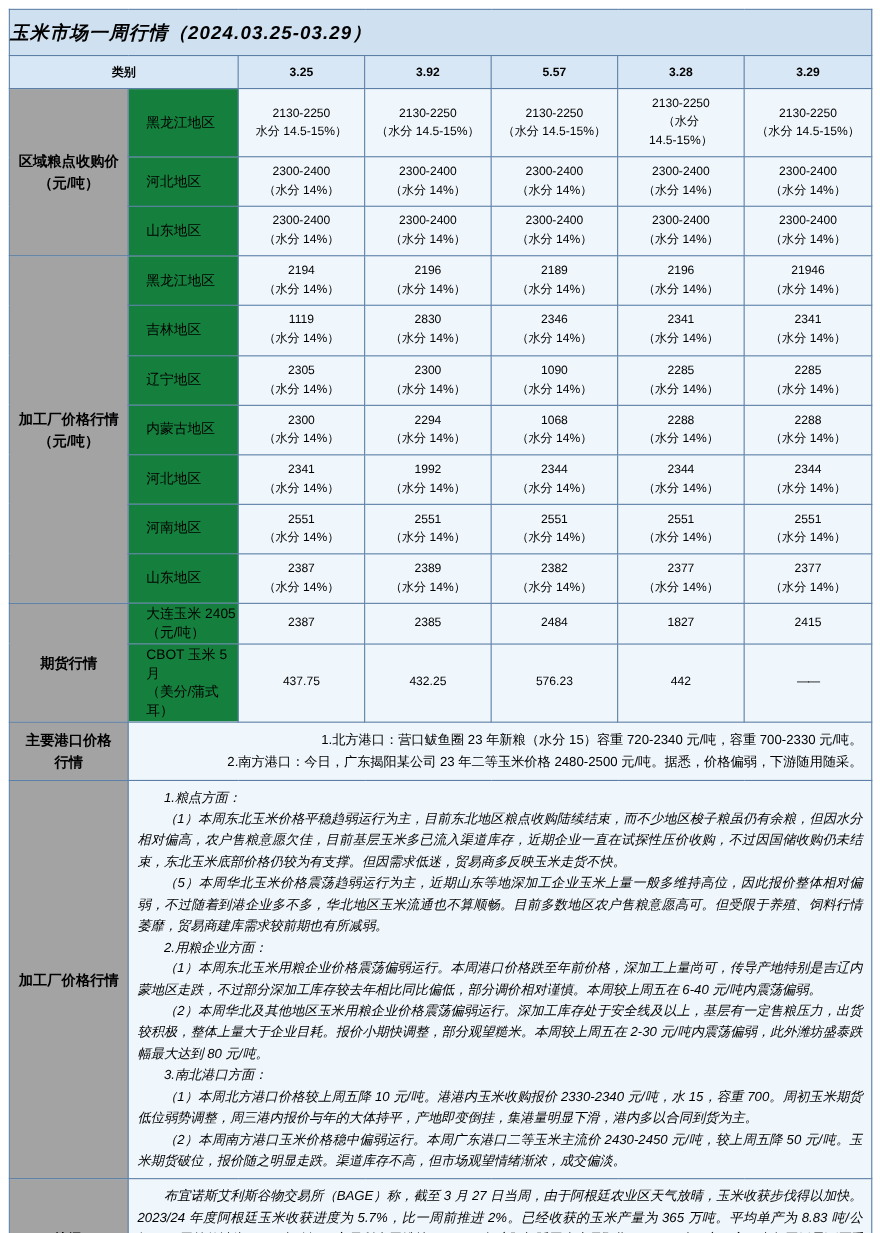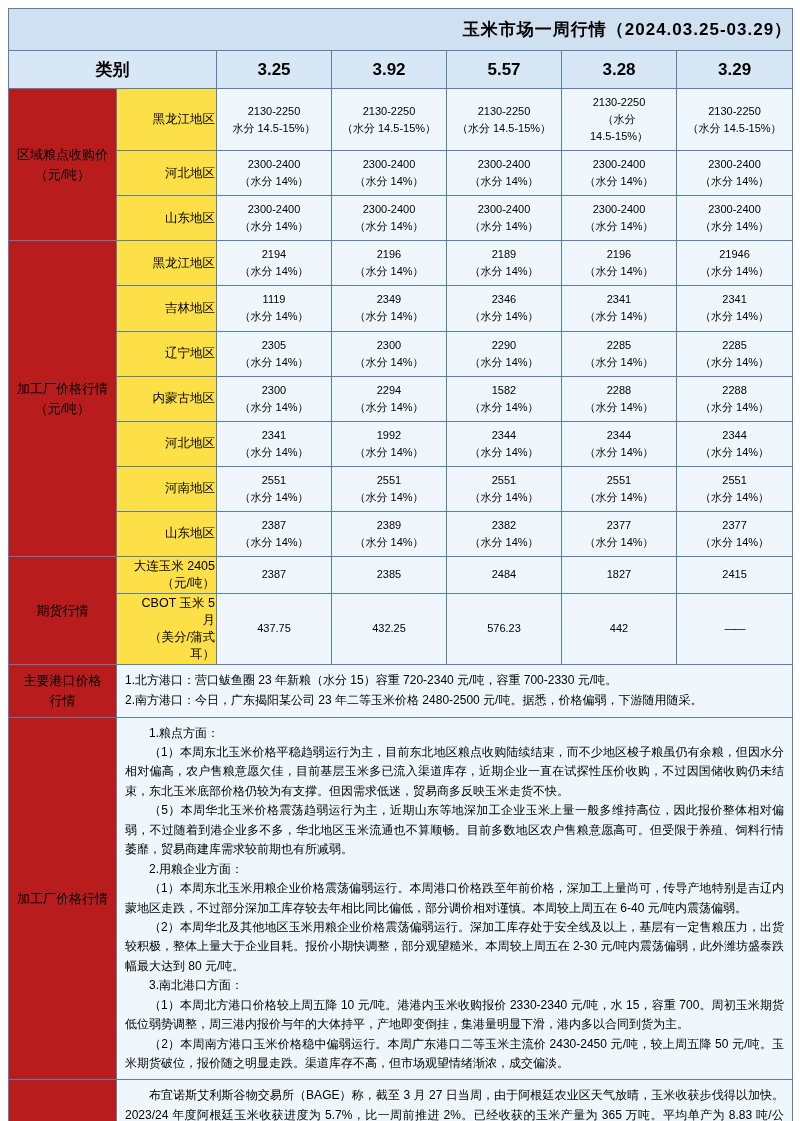--- a/index.html
+++ b/index.html
@@ -1,29 +1,29 @@
 <!DOCTYPE html>
 <html><head>
 <meta charset="utf-8">
 <style>
   html,body{margin:0;padding:0;background:#ffffff;}
   body{font-family:"Liberation Sans","DejaVu Sans",sans-serif;color:#000;}
   #page{width:800px;height:1121px;box-sizing:border-box;padding:8px 8px 0 8px;}
   table.main{width:784px;border-collapse:collapse;table-layout:fixed;border:1px solid #5b7fa6;}
   table.main td,table.main th{border:1px solid #5b7fa6;vertical-align:middle;}
-  .title-cell{background:#cfe0f0;text-align:right;font-weight:bold;font-size:17px;padding:9px 0;letter-spacing:1px;}
-  .hdr{background:#d7e7f5;text-align:center;font-weight:bold;font-size:17px;padding:7px 0;}
-  .rowlabel{background:#b91c1c;text-align:center;font-weight:normal;font-size:13px;line-height:1.5;}
-  .sublabel{background:#fde047;text-align:right;font-size:12.5px;padding-left:16px;}
+  .title-cell{background:#cfe0f0;text-align:left;font-weight:bold;font-size:17px;padding:9px 0;letter-spacing:1px;font-style:italic;}
+  .hdr{background:#d7e7f5;text-align:center;font-weight:bold;font-size:11px;padding:7px 0;}
+  .rowlabel{background:#a3a3a3;text-align:center;font-weight:bold;font-size:13px;line-height:1.5;}
+  .sublabel{background:#15803d;text-align:left;font-size:12.5px;padding-left:16px;}
   .cell{background:#eff6fc;text-align:center;font-size:11px;line-height:1.55;padding:5px 2px;}
   .cell .l2{display:block;}
-  .note{background:#eff6fc;font-size:12px;line-height:1.65;padding:6px 8px;text-align:left;}
+  .note{background:#eff6fc;font-size:12px;line-height:1.65;padding:6px 8px;text-align:right;}
   .note p{margin:0;}
   .long{background:#eff6fc;font-size:12px;line-height:1.62;padding:6px 8px;text-align:justify;}
-  .long p{margin:0;text-indent:0;}
+  .long p{margin:0;text-indent:0;font-style:italic;}
   .long p.ind{text-indent:24px;}
   .long p.ind2{text-indent:24px;}
   .dash{letter-spacing:-1px;}
 </style>
 </head>
 <body>
 
 <div id="page">
 <table class="main">
   <colgroup>
@@ -133,38 +133,38 @@
     <td class="sublabel">黑龙江地区</td>
     <td class="cell"><span>2194</span><span class="l2">（水分 14%）</span></td>
     <td class="cell"><span>2196</span><span class="l2">（水分 14%）</span></td>
     <td class="cell"><span>2189</span><span class="l2">（水分 14%）</span></td>
     <td class="cell"><span>2196</span><span class="l2">（水分 14%）</span></td>
     <td class="cell"><span>21946</span><span class="l2">（水分 14%）</span></td>
   </tr>
   <tr>
     <td class="sublabel">吉林地区</td>
     <td class="cell"><span>1119</span><span class="l2">（水分 14%）</span></td>
-    <td class="cell"><span>2349</span><span class="l2">（水分 14%）</span></td>
+    <td class="cell"><span>2830</span><span class="l2">（水分 14%）</span></td>
     <td class="cell"><span>2346</span><span class="l2">（水分 14%）</span></td>
     <td class="cell"><span>2341</span><span class="l2">（水分 14%）</span></td>
     <td class="cell"><span>2341</span><span class="l2">（水分 14%）</span></td>
   </tr>
   <tr>
     <td class="sublabel">辽宁地区</td>
     <td class="cell"><span>2305</span><span class="l2">（水分 14%）</span></td>
     <td class="cell"><span>2300</span><span class="l2">（水分 14%）</span></td>
-    <td class="cell"><span>2290</span><span class="l2">（水分 14%）</span></td>
+    <td class="cell"><span>1090</span><span class="l2">（水分 14%）</span></td>
     <td class="cell"><span>2285</span><span class="l2">（水分 14%）</span></td>
     <td class="cell"><span>2285</span><span class="l2">（水分 14%）</span></td>
   </tr>
   <tr>
     <td class="sublabel">内蒙古地区</td>
     <td class="cell"><span>2300</span><span class="l2">（水分 14%）</span></td>
     <td class="cell"><span>2294</span><span class="l2">（水分 14%）</span></td>
-    <td class="cell"><span>1582</span><span class="l2">（水分 14%）</span></td>
+    <td class="cell"><span>1068</span><span class="l2">（水分 14%）</span></td>
     <td class="cell"><span>2288</span><span class="l2">（水分 14%）</span></td>
     <td class="cell"><span>2288</span><span class="l2">（水分 14%）</span></td>
   </tr>
   <tr>
     <td class="sublabel">河北地区</td>
     <td class="cell"><span>2341</span><span class="l2">（水分 14%）</span></td>
     <td class="cell"><span>1992</span><span class="l2">（水分 14%）</span></td>
     <td class="cell"><span>2344</span><span class="l2">（水分 14%）</span></td>
     <td class="cell"><span>2344</span><span class="l2">（水分 14%）</span></td>
     <td class="cell"><span>2344</span><span class="l2">（水分 14%）</span></td>

